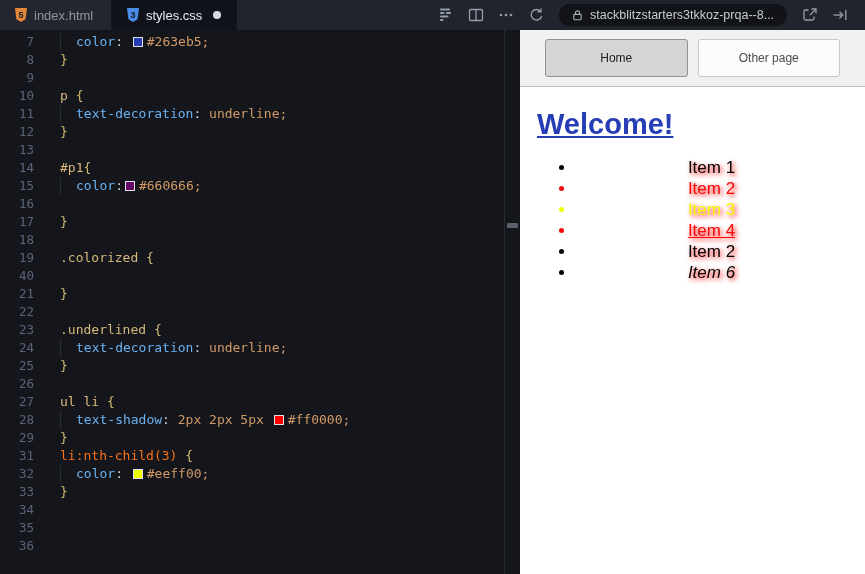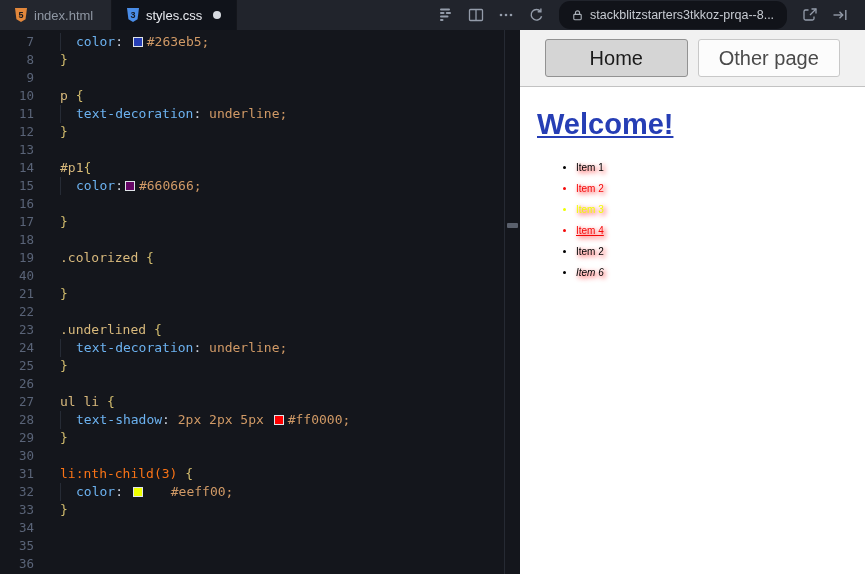--- a/index.html
+++ b/index.html
@@ -25,21 +25,21 @@
   .shield-html{ background:#e2873b; }
   .shield-css{ background:#4a8de8; }
   .mod-dot{ width:8px; height:8px; border-radius:50%; background:#d8dbe1; margin-left:4px; }
   .controls{ margin-left:auto; display:flex; align-items:center; padding-right:10px; }
   .icon-btn{
     width:30px; height:30px; display:flex; align-items:center; justify-content:center;
     color:#949caa; cursor:pointer; flex:none;
   }
   .icon-btn svg{ display:block; }
   .url-pill{
-    display:flex; align-items:center; gap:6px; width:228px; height:28px;
+    display:flex; align-items:center; gap:6px; width:228px; height:22px;
     margin:0 8px; padding:0 12px; border-radius:11px; background:#111319;
     color:#c7cbd2; font-size:12.5px; white-space:nowrap; overflow:hidden; cursor:text;
   }
   
   .main{ display:flex; height:544px; }
   
   .editor{ position:relative; width:520px; background:#14161c; overflow:hidden; }
   .code{ padding-top:3px; font-family:"DejaVu Sans Mono",monospace; font-size:13px; line-height:18px; }
   .cl{ display:flex; height:18px; white-space:pre; }
   .ln{ flex:0 0 34px; text-align:right; font-size:12.5px; color:#5a6478; user-select:none; }
@@ -51,36 +51,36 @@
     background:#14161c; border-left:1px solid #262a33;
   }
   .scroll-thumb{ position:absolute; top:193px; left:2px; width:11px; height:5px; background:#5a606c; border-radius:1px; cursor:grab; }
   
   .preview{ width:345px; background:#ffffff; display:flex; flex-direction:column; }
   .pnav{
     height:57px; flex:none; background:#f1f1f1; border-bottom:1px solid #c2c2c2;
     display:flex; align-items:center; gap:10px; padding:0 25px;
   }
   .pbtn{
-    width:143px; height:38px; border-radius:3px; font-size:20px;
+    width:143px; height:38px; border-radius:3px; font-size:12px;
     font-family:"Liberation Sans",sans-serif; cursor:pointer;
   }
   .pbtn.home{ background:#d5d5d5; border:1px solid #929292; color:#1b1b1b; }
   .pbtn.other{ background:#fcfcfc; border:1px solid #c8c8c8; color:#4a4a4a; }
   .pcontent{ flex:1; padding:0 18px 0 17px; overflow:hidden; }
   .pcontent h1{
     margin:21px 0 0; font-size:29px; font-weight:bold; text-decoration:underline;
   }
   .sub{ margin:19px 0 0; font-size:15px; color:#111; text-decoration:underline; }
   .lorem{
     margin:17px 0 0; font-size:15px; font-weight:bold; line-height:21px;
     text-decoration:underline;
   }
   .pcontent ul{ margin:16px 0 0; padding-left:39px; }
-  .pcontent li{ font-size:10px; line-height:21px; }
+  .pcontent li{ font-size:17px; line-height:21px;text-align:center; }
 </style>
 </head>
 <body>
 
 <div class="app">
 
   <div class="topbar">
     <div class="tabs">
       <div class="tab">
         <span class="file-shield shield-html">5</span>
@@ -166,23 +166,22 @@
           <div class="cl"><span class="ln">40</span></div>
           <div class="cl"><span class="ln">21</span><span class="lc"><span style="color: rgb(211, 189, 110);">}</span></span></div>
           <div class="cl"><span class="ln">22</span><span class="lc"></span></div>
           <div class="cl"><span class="ln">23</span><span class="lc"><span style="color: rgb(216, 185, 124);">.underlined </span><span style="color: rgb(211, 189, 110);">{</span></span></div>
           <div class="cl"><span class="ln">24</span><span class="lc"><span class="guide"></span><span style="color: rgb(108, 178, 240);">text-decoration</span><span style="color: rgb(204, 210, 220);">:</span><span style="color: rgb(209, 154, 102);"> underline;</span></span></div>
           <div class="cl"><span class="ln">25</span><span class="lc"><span style="color: rgb(211, 189, 110);">}</span></span></div>
           <div class="cl"><span class="ln">26</span><span class="lc"></span></div>
           <div class="cl"><span class="ln">27</span><span class="lc"><span style="color: rgb(216, 185, 124);">ul li </span><span style="color: rgb(211, 189, 110);">{</span></span></div>
           <div class="cl"><span class="ln">28</span><span class="lc"><span class="guide"></span><span style="color: rgb(108, 178, 240);">text-shadow</span><span style="color: rgb(204, 210, 220);">:</span><span style="color: rgb(209, 154, 102);"> 2px 2px 5px </span><span class="sw" style="background: rgb(255, 0, 0);"></span><span style="color: rgb(209, 154, 102);">#ff0000;</span></span></div>
           <div class="cl"><span class="ln">29</span><span class="lc"><span style="color: rgb(211, 189, 110);">}</span></span></div>
-          <div class="cl"><span class="ln">30</span><span class="lc"></span></div>
           <div class="cl"><span class="ln">31</span><span class="lc"><span style="color: #f97316;">li:nth-child(3) </span><span style="color: rgb(211, 189, 110);">{</span></span></div>
-          <div class="cl"><span class="ln">32</span><span class="lc"><span class="guide"></span><span style="color: rgb(108, 178, 240);">color</span><span style="color: rgb(204, 210, 220);">:</span><span style="color: rgb(204, 210, 220);"> </span><span class="sw" style="background: rgb(238, 255, 0);"></span><span style="color: rgb(209, 154, 102); margin-left: 24px;">#eeff00;</span></span></div>
+          <div class="cl"><span class="ln">32</span><span class="lc"><span class="guide"></span><span style="color: rgb(108, 178, 240);">color</span><span style="color: rgb(204, 210, 220);">:</span><span style="color: rgb(204, 210, 220);"> </span><span class="sw" style="background: rgb(238, 255, 0);"></span><span style="color: rgb(209, 154, 102);">#eeff00;</span></span></div>
           <div class="cl"><span class="ln">33</span><span class="lc"><span style="color: rgb(211, 189, 110);">}</span></span></div>
           <div class="cl"><span class="ln">34</span><span class="lc"></span></div>
           <div class="cl"><span class="ln">35</span><span class="lc"></span></div>
           <div class="cl"><span class="ln">36</span><span class="lc"></span></div>
         </div>
       <div class="scrollzone">
         <div class="scroll-thumb"></div>
       </div>
     </div>
 

